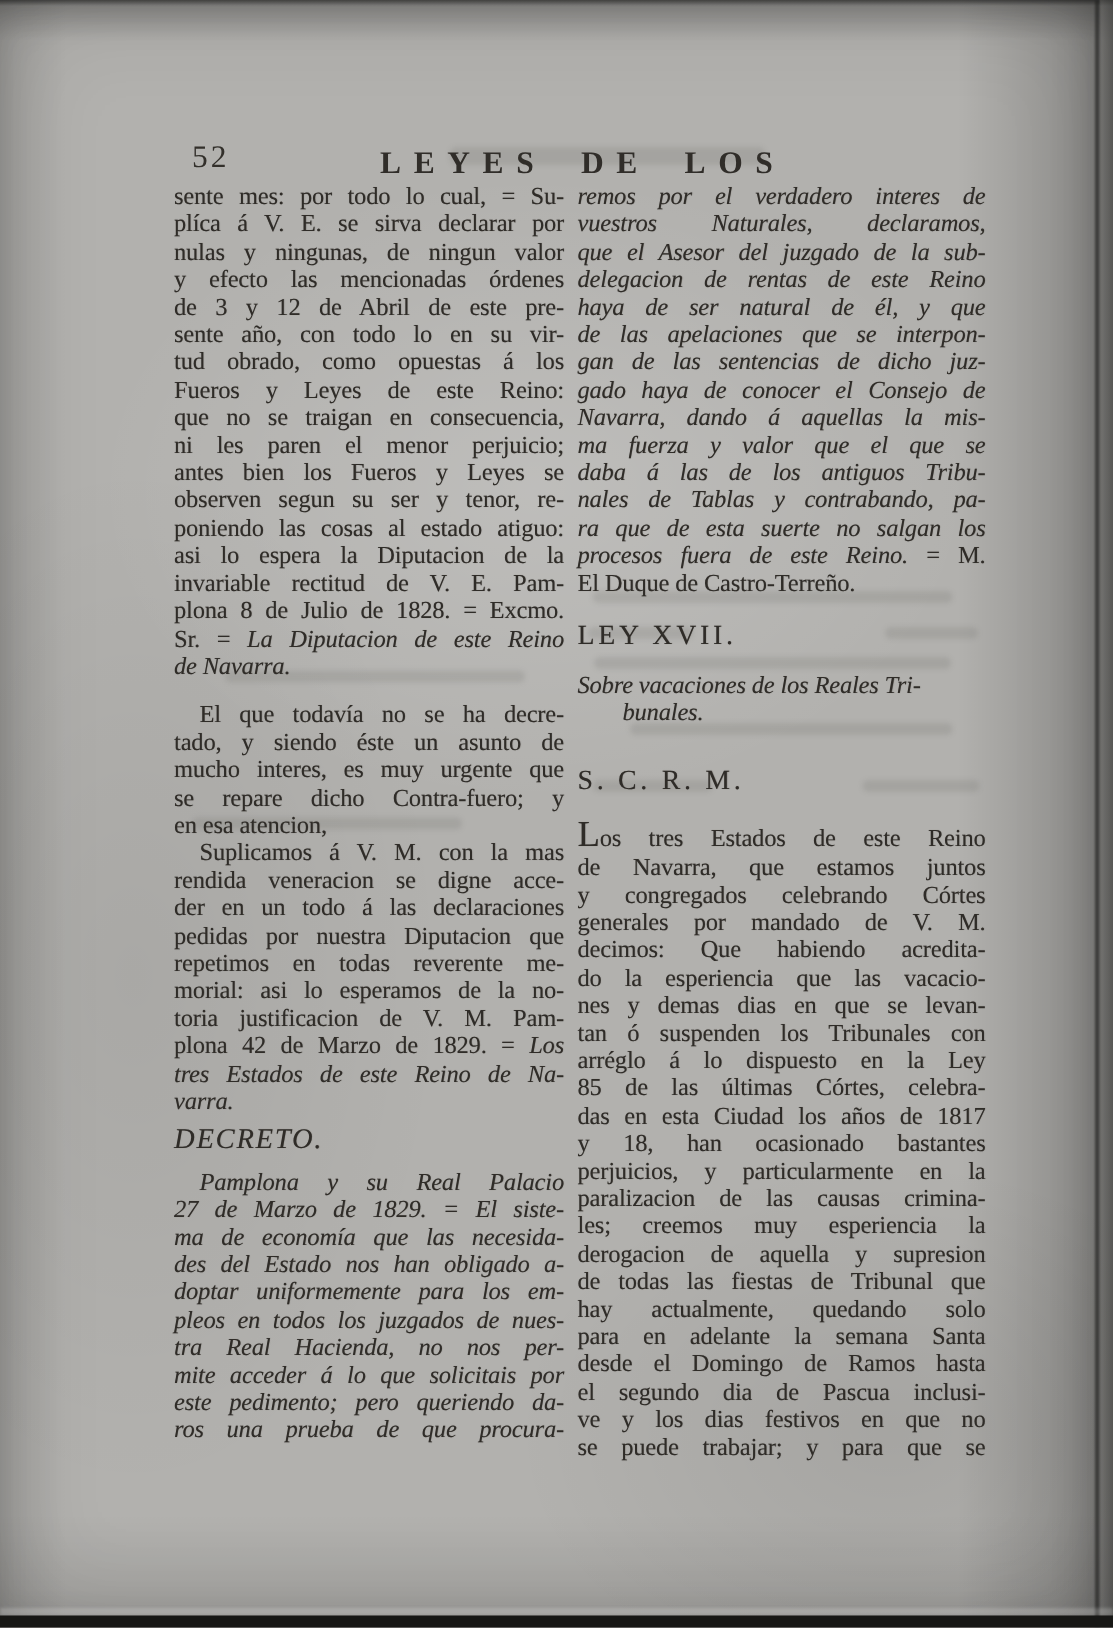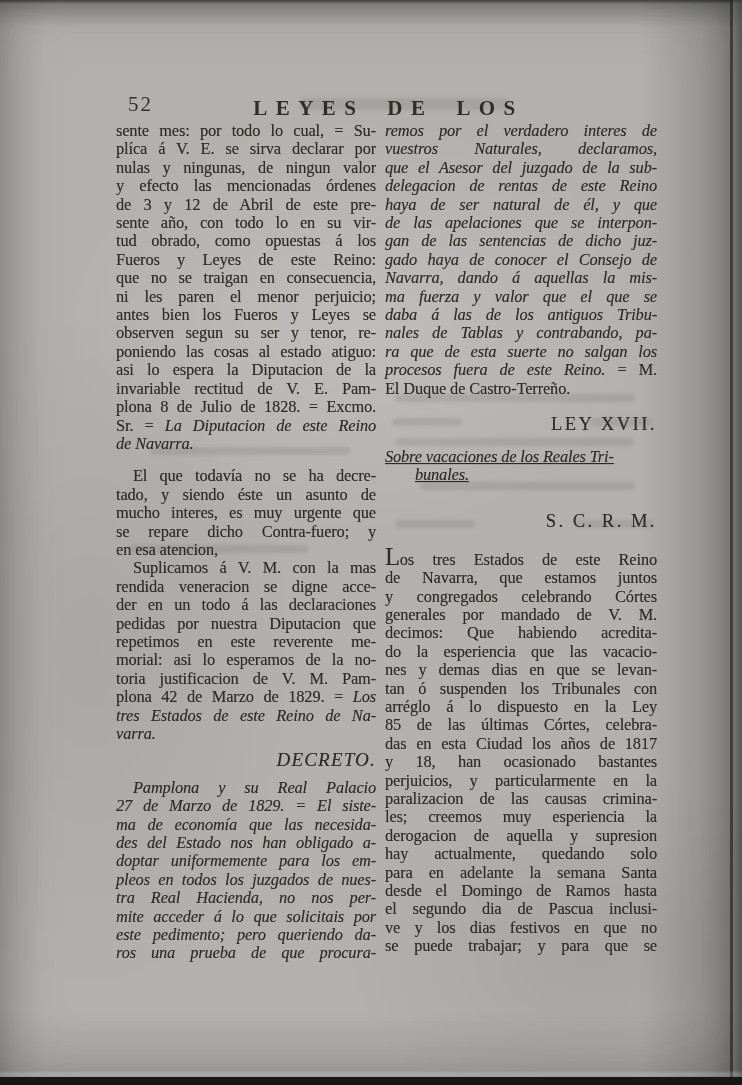--- a/index.html
+++ b/index.html
@@ -53,28 +53,28 @@
     text-align:justify;text-align-last:justify;
     white-space:normal;letter-spacing:-0.1px;
     text-shadow:0.2px 0.3px 0.5px rgba(44,40,34,0.45);
   }
   .line.nj{text-align-last:left;}
   .line.ind{text-indent:17px;}
   .it{font-style:italic;}
   .dropcap{font-size:1.5em;line-height:1;}
 
   .heading{
-    text-align:right;font-size:18.5px;
+    text-align:left;font-size:18.5px;
     text-shadow:0.2px 0.3px 0.5px rgba(44,40,34,0.45);
   }
   [data-name="decreto-heading"]{margin:8px 0 9px;font-style:italic;letter-spacing:1.2px;font-size:19px;}
   [data-name="petition-paragraph"]{margin-top:14px;}
   [data-name="ley-heading"]{margin:17px 0 14px;letter-spacing:2.5px;}
   [data-name="ley-subtitle"]{margin-bottom:4px;}
-  [data-name="ley-subtitle"] .line{text-align-last:left;text-decoration:underline;}
+  [data-name="ley-subtitle"] .line{text-align-last:left;}
   [data-name="ley-subtitle"] .line.ind{text-indent:30px;}
   [data-name="scrm-heading"]{margin:28px 0 14px;letter-spacing:2.5px;}
 </style>
 </head>
 <body>
 
 <div class="scan" data-name="scanned-page">
 
   <div class="ghost" style="left:300px;top:98px;width:210px;height:12px" data-name="bleedthrough-mark"></div>
   <div class="ghost" style="left:395px;top:394px;width:240px;height:8px" data-name="bleedthrough-mark"></div>
@@ -116,21 +116,21 @@
       <div class="para" data-name="petition-paragraph">
         <div class="line ind" data-name="text-line"><span data-name="text-segment">El que todavía no se ha decre-</span></div>
         <div class="line" data-name="text-line"><span data-name="text-segment">tado, y siendo éste un asunto de</span></div>
         <div class="line" data-name="text-line"><span data-name="text-segment">mucho interes, es muy urgente que</span></div>
         <div class="line" data-name="text-line"><span data-name="text-segment">se repare dicho Contra-fuero; y</span></div>
         <div class="line nj" data-name="text-line"><span data-name="text-segment">en esa atencion,</span></div>
         <div class="line ind" data-name="text-line"><span data-name="text-segment">Suplicamos á V. M. con la mas</span></div>
         <div class="line" data-name="text-line"><span data-name="text-segment">rendida veneracion se digne acce-</span></div>
         <div class="line" data-name="text-line"><span data-name="text-segment">der en un todo á las declaraciones</span></div>
         <div class="line" data-name="text-line"><span data-name="text-segment">pedidas por nuestra Diputacion que</span></div>
-        <div class="line" data-name="text-line"><span data-name="text-segment">repetimos en este reverente me-</span></div>
+        <div class="line" data-name="text-line"><span data-name="text-segment">repetimos en todas reverente me-</span></div>
         <div class="line" data-name="text-line"><span data-name="text-segment">morial: asi lo esperamos de la no-</span></div>
         <div class="line" data-name="text-line"><span data-name="text-segment">toria justificacion de V. M. Pam-</span></div>
         <div class="line" data-name="text-line"><span data-name="text-segment">plona 42 de Marzo de 1829. = </span><span class="it" data-name="text-segment">Los</span></div>
         <div class="line" data-name="text-line"><span class="it" data-name="text-segment">tres Estados de este Reino de Na-</span></div>
         <div class="line nj" data-name="text-line"><span class="it" data-name="text-segment">varra.</span></div>
       </div>
       <div class="heading" data-name="decreto-heading">DECRETO.</div>
       <div class="para" data-name="decreto-paragraph">
         <div class="line ind" data-name="text-line"><span class="it" data-name="text-segment">Pamplona y su Real Palacio</span></div>
         <div class="line" data-name="text-line"><span class="it" data-name="text-segment">27 de Marzo de 1829. = El siste-</span></div>
@@ -178,20 +178,21 @@
         <div class="line" data-name="text-line"><span data-name="text-segment">nes y demas dias en que se levan-</span></div>
         <div class="line" data-name="text-line"><span data-name="text-segment">tan ó suspenden los Tribunales con</span></div>
         <div class="line" data-name="text-line"><span data-name="text-segment">arréglo á lo dispuesto en la Ley</span></div>
         <div class="line" data-name="text-line"><span data-name="text-segment">85 de las últimas Córtes, celebra-</span></div>
         <div class="line" data-name="text-line"><span data-name="text-segment">das en esta Ciudad los años de 1817</span></div>
         <div class="line" data-name="text-line"><span data-name="text-segment">y 18, han ocasionado bastantes</span></div>
         <div class="line" data-name="text-line"><span data-name="text-segment">perjuicios, y particularmente en la</span></div>
         <div class="line" data-name="text-line"><span data-name="text-segment">paralizacion de las causas crimina-</span></div>
         <div class="line" data-name="text-line"><span data-name="text-segment">les; creemos muy esperiencia la</span></div>
         <div class="line" data-name="text-line"><span data-name="text-segment">derogacion de aquella y supresion</span></div>
+        <div class="line" data-name="text-line"><span data-name="text-segment">de todas las fiestas de Tribunal que</span></div>
         <div class="line" data-name="text-line"><span data-name="text-segment">hay actualmente, quedando solo</span></div>
         <div class="line" data-name="text-line"><span data-name="text-segment">para en adelante la semana Santa</span></div>
         <div class="line" data-name="text-line"><span data-name="text-segment">desde el Domingo de Ramos hasta</span></div>
         <div class="line" data-name="text-line"><span data-name="text-segment">el segundo dia de Pascua inclusi-</span></div>
         <div class="line" data-name="text-line"><span data-name="text-segment">ve y los dias festivos en que no</span></div>
         <div class="line" data-name="text-line"><span data-name="text-segment">se puede trabajar; y para que se</span></div>
       </div>
     </main>
 
   <div class="edge-top" data-name="scan-edge-top"></div>

